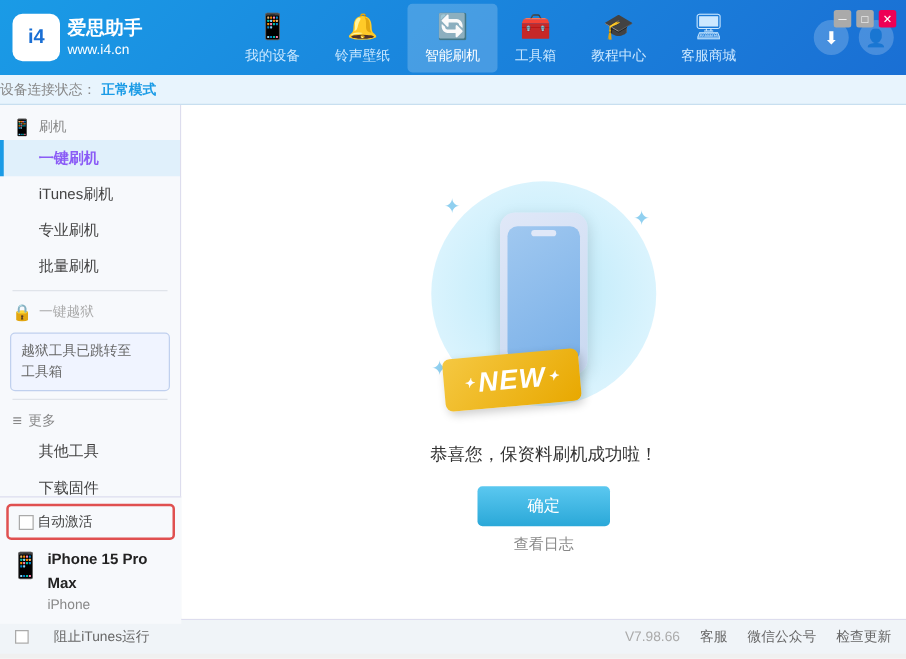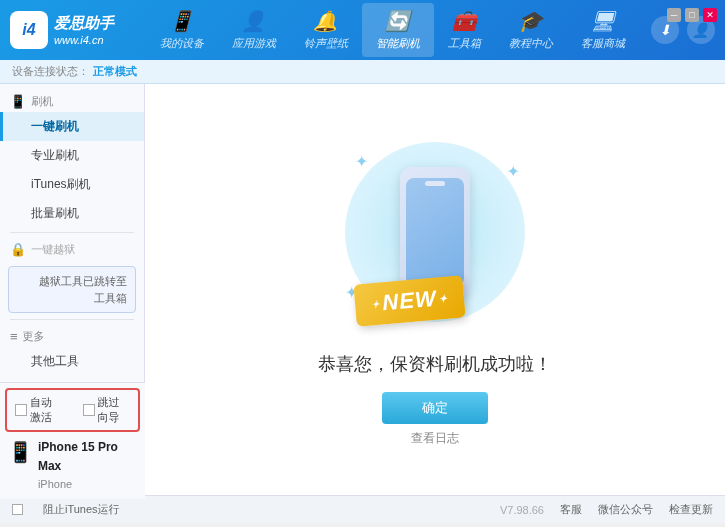--- a/index.html
+++ b/index.html
@@ -1,54 +1,54 @@
 <!DOCTYPE html>
 <html><head>
   <meta charset="utf-8">
   <style>
     * { margin: 0; padding: 0; box-sizing: border-box; }
     body { width: 725px; height: 527px; font-family: 'Microsoft YaHei', Arial, sans-serif; font-size: 12px; background: #f0f0f0; overflow: hidden; position: relative; }
 
     
-    .header { background: linear-gradient(135deg, #1a9be6, #1a6fd4); height: 60px; display: flex; align-items: center; padding: 0 10px; font-style: italic; }
+    .header { background: linear-gradient(135deg, #1a9be6, #1a6fd4); height: 60px; display: flex; align-items: center; padding: 0 10px; }
     .logo { display: flex; align-items: center; margin-right: 20px; }
     .logo-icon { width: 38px; height: 38px; background: #fff; border-radius: 8px; display: flex; align-items: center; justify-content: center; font-size: 16px; font-weight: bold; color: #1a6fd4; margin-right: 6px; }
     .logo-text { color: #fff; font-size: 11px; line-height: 1.4; }
     .logo-text .brand { font-size: 15px; font-weight: bold; }
     .nav-tabs { display: flex; flex: 1; justify-content: center; gap: 0; }
     .nav-tab { display: flex; flex-direction: column; align-items: center; padding: 6px 14px; color: #cce8ff; cursor: pointer; font-size: 11px; gap: 3px; border-radius: 4px; transition: background 0.2s; }
     .nav-tab.active { background: rgba(255,255,255,0.2); color: #fff; }
     .nav-tab .tab-icon { font-size: 20px; }
     .header-actions { display: flex; gap: 8px; align-items: center; }
     .header-action-btn { width: 28px; height: 28px; border-radius: 50%; background: rgba(255,255,255,0.2); display: flex; align-items: center; justify-content: center; color: #fff; cursor: pointer; font-size: 14px; }
 
     
     .win-controls { position: absolute; top: 8px; right: 8px; display: flex; gap: 4px; }
     .win-btn { width: 14px; height: 14px; border-radius: 2px; cursor: pointer; display: flex; align-items: center; justify-content: center; font-size: 9px; color: #fff; }
     .win-min { background: #aaa; }
     .win-max { background: #aaa; }
     .win-close { background: #e05; }
 
     
-    .status-bar { background: #e8f4fd; border-bottom: 1px solid #c8dff0; padding: 4px 12px; font-size: 11px; color: #555; display: flex; align-items: center; gap: 4px; }
+    .status-bar { background: #e8f4fd; border-bottom: 1px solid #c8dff0; padding: 4px 0; font-size: 11px; color: #555; display: flex; align-items: center; gap: 4px; }
     .status-bar .label { color: #888; }
     .status-bar .value { color: #1a9be6; font-weight: bold; }
 
     
     .main { display: flex; height: calc(527px - 60px - 28px - 28px); }
 
     
     .sidebar { width: 145px; background: #f7f9fc; border-right: 1px solid #dde; min-height: 100%; padding-top: 5px; }
     .sidebar-group { margin-bottom: 2px; }
     .sidebar-group-header { display: flex; align-items: center; padding: 5px 10px 3px 10px; font-size: 11px; color: #888; }
     .sidebar-group-icon { margin-right: 5px; font-size: 13px; }
     .sidebar-item { padding: 6px 10px 6px 28px; font-size: 12px; color: #444; cursor: pointer; border-left: 3px solid transparent; }
-    .sidebar-item.active { background: #e0f0fb; color: #0369a1; border-left: 3px solid #1a9be6; font-weight: bold; }
+    .sidebar-item.active { background: #e0f0fb; color: #8b5cf6; border-left: 3px solid #1a9be6; font-weight: bold; }
     .sidebar-divider { height: 1px; background: #e0e4ea; margin: 4px 10px; }
-    .sidebar-notice { background: #f0f4ff; border: 1px solid #c0d0ee; border-radius: 4px; margin: 6px 8px; padding: 6px 8px; font-size: 11px; color: #666; text-align: right; line-height: 1.5; }
+    .sidebar-notice { background: #f0f4ff; border: 1px solid #c0d0ee; border-radius: 4px; margin: 6px 8px; padding: 6px 8px; font-size: 11px; color: #666; text-align: left; line-height: 1.5; }
 
     
     .sidebar-bottom { position: absolute; bottom: 28px; left: 0; width: 145px; border-top: 1px solid #dde; background: #f7f9fc; }
     .auto-actions { display: flex; align-items: center; gap: 20px; padding: 5px 8px; border: 2px solid #e05050; border-radius: 4px; margin: 5px 5px 2px 5px; }
     .checkbox-label { display: flex; align-items: center; gap: 3px; font-size: 11px; color: #444; cursor: pointer; }
     .checkbox { width: 12px; height: 12px; border: 1px solid #aaa; background: #fff; display: inline-block; flex-shrink: 0; }
     .device-info { padding: 4px 8px 5px 8px; display: flex; align-items: flex-start; gap: 5px; }
     .device-icon { font-size: 20px; color: #1a9be6; margin-top: 2px; }
     .device-details { font-size: 11px; line-height: 1.6; }
     .device-name { font-weight: bold; color: #222; font-size: 12px; }
@@ -66,21 +66,21 @@
     .sparkle { position: absolute; color: #90d0f0; font-size: 16px; }
     .sparkle.s1 { top: 20px; left: 30px; }
     .sparkle.s2 { top: 30px; right: 25px; }
     .sparkle.s3 { bottom: 30px; left: 20px; }
     .new-badge { position: absolute; bottom: 10px; left: 30px; z-index: 5; }
     .new-ribbon { background: linear-gradient(135deg, #f5c842, #e8a800); color: #fff; font-size: 22px; font-weight: 900; padding: 8px 16px; border-radius: 6px; transform: rotate(-5deg); box-shadow: 2px 3px 8px rgba(0,0,0,0.2); font-style: italic; letter-spacing: 1px; display: flex; align-items: center; gap: 2px; }
     .new-ribbon::before { content: '✦'; font-size: 10px; }
     .new-ribbon::after { content: '✦'; font-size: 10px; }
 
     
-    .success-text { font-size: 18px; color: #333; margin-bottom: 16px; }
+    .success-text { font-size: 14px; color: #333; margin-bottom: 16px; }
     .confirm-btn { background: linear-gradient(180deg, #5bc8f0, #2aa8d8); color: #fff; border: none; border-radius: 4px; padding: 7px 40px; font-size: 13px; cursor: pointer; margin-bottom: 6px; }
     .log-link { font-size: 12px; color: #888; cursor: pointer; }
 
     
     .footer { height: 28px; background: #f0f4f8; border-top: 1px solid #dde; display: flex; align-items: center; padding: 0 12px; justify-content: space-between; font-size: 11px; color: #666; }
     .footer-left { display: flex; align-items: center; gap: 20px; }
     .footer-checkbox { width: 11px; height: 11px; border: 1px solid #aaa; background: #fff; display: inline-block; }
     .footer-right { display: flex; align-items: center; gap: 16px; }
     .footer-version { color: #aaa; }
   </style>
@@ -103,24 +103,20 @@
       <div>www.i4.cn</div>
     </div>
   </div>
 
   <div class="nav-tabs">
     <div class="nav-tab">
       <span class="tab-icon">📱</span>
       <span>我的设备</span>
     </div>
     <div class="nav-tab">
-      <span class="tab-icon">👤</span>
-      <span>应用游戏</span>
-    </div>
-    <div class="nav-tab">
       <span class="tab-icon">🔔</span>
       <span>铃声壁纸</span>
     </div>
     <div class="nav-tab active">
       <span class="tab-icon">🔄</span>
       <span>智能刷机</span>
     </div>
     <div class="nav-tab">
       <span class="tab-icon">🧰</span>
       <span>工具箱</span>
@@ -151,24 +147,24 @@
   <div class="sidebar">
     <div class="sidebar-group">
       <div class="sidebar-group-header">
         <span class="sidebar-group-icon">📱</span>
         <span>刷机</span>
       </div>
       <div class="sidebar-item active">
         <span>一键刷机</span>
       </div>
       <div class="sidebar-item">
+        <span>iTunes刷机</span>
+      </div>
+      <div class="sidebar-item">
         <span>专业刷机</span>
-      </div>
-      <div class="sidebar-item">
-        <span>iTunes刷机</span>
       </div>
       <div class="sidebar-item">
         <span>批量刷机</span>
       </div>
     </div>
 
     <div class="sidebar-divider"></div>
 
     <div class="sidebar-group-header">
       <span class="sidebar-group-icon" style="color:#aaa;">🔒</span>
@@ -220,24 +216,20 @@
     <div class="log-link">查看日志</div>
   </div>
 </div>
 
 <div class="sidebar-bottom">
   <div class="auto-actions">
     <label class="checkbox-label">
       <span class="checkbox"></span>
       <span>自动激活</span>
     </label>
-    <label class="checkbox-label">
-      <span class="checkbox"></span>
-      <span>跳过向导</span>
-    </label>
   </div>
   <div class="device-info">
     <span class="device-icon">📱</span>
     <div class="device-details">
       <div class="device-name">iPhone 15 Pro Max</div>
       <div class="device-sub">iPhone</div>
     </div>
   </div>
 </div>
 

